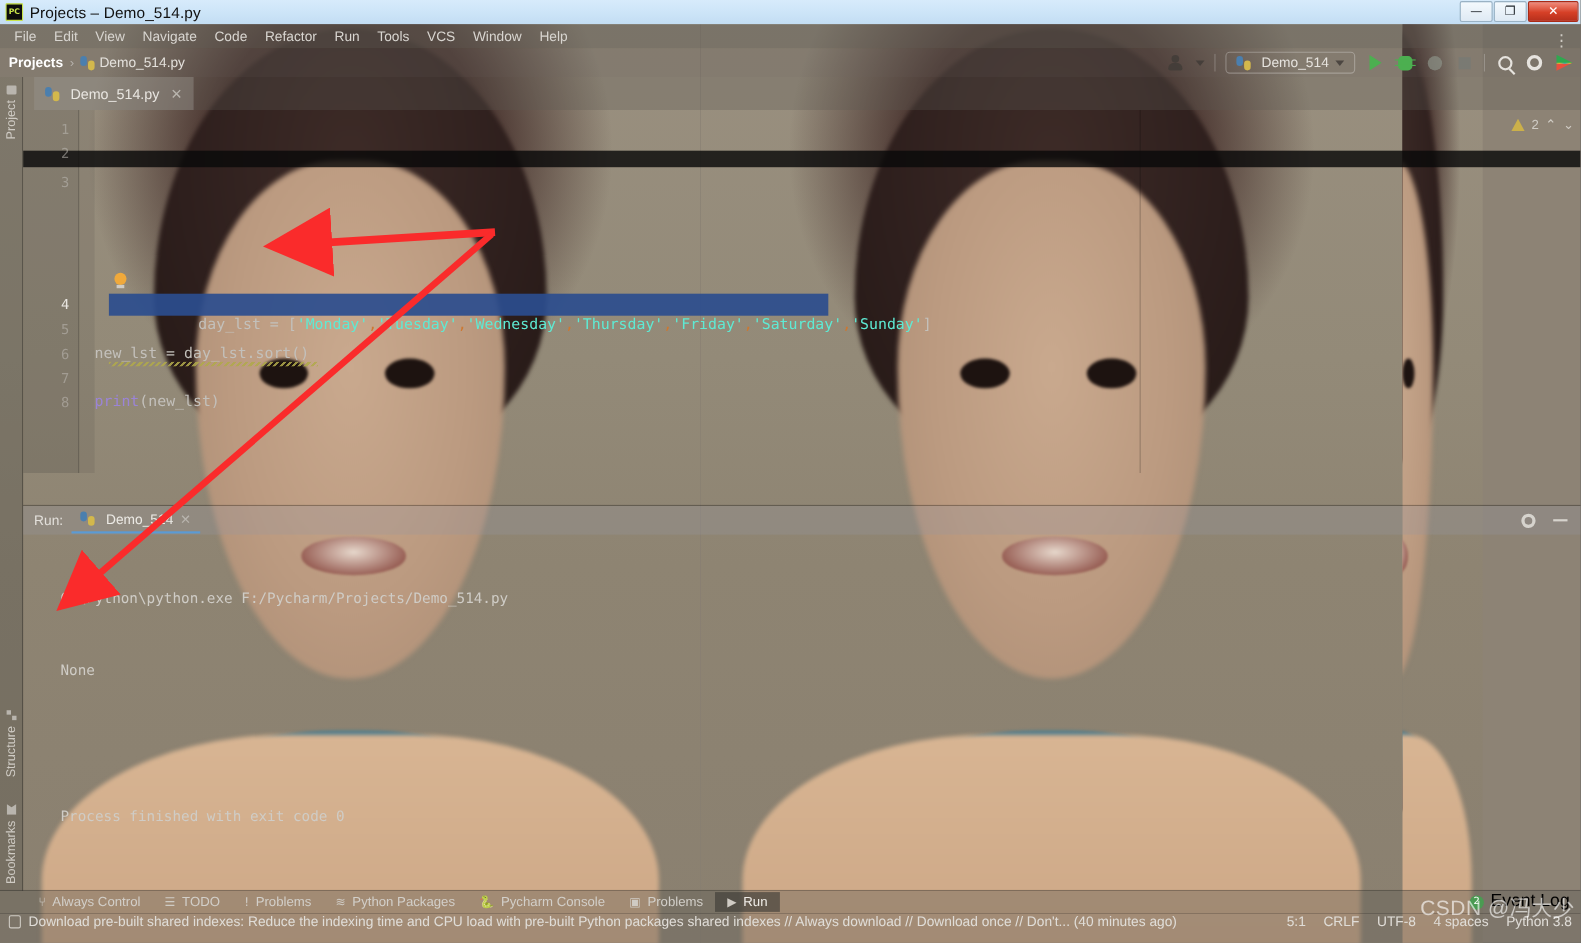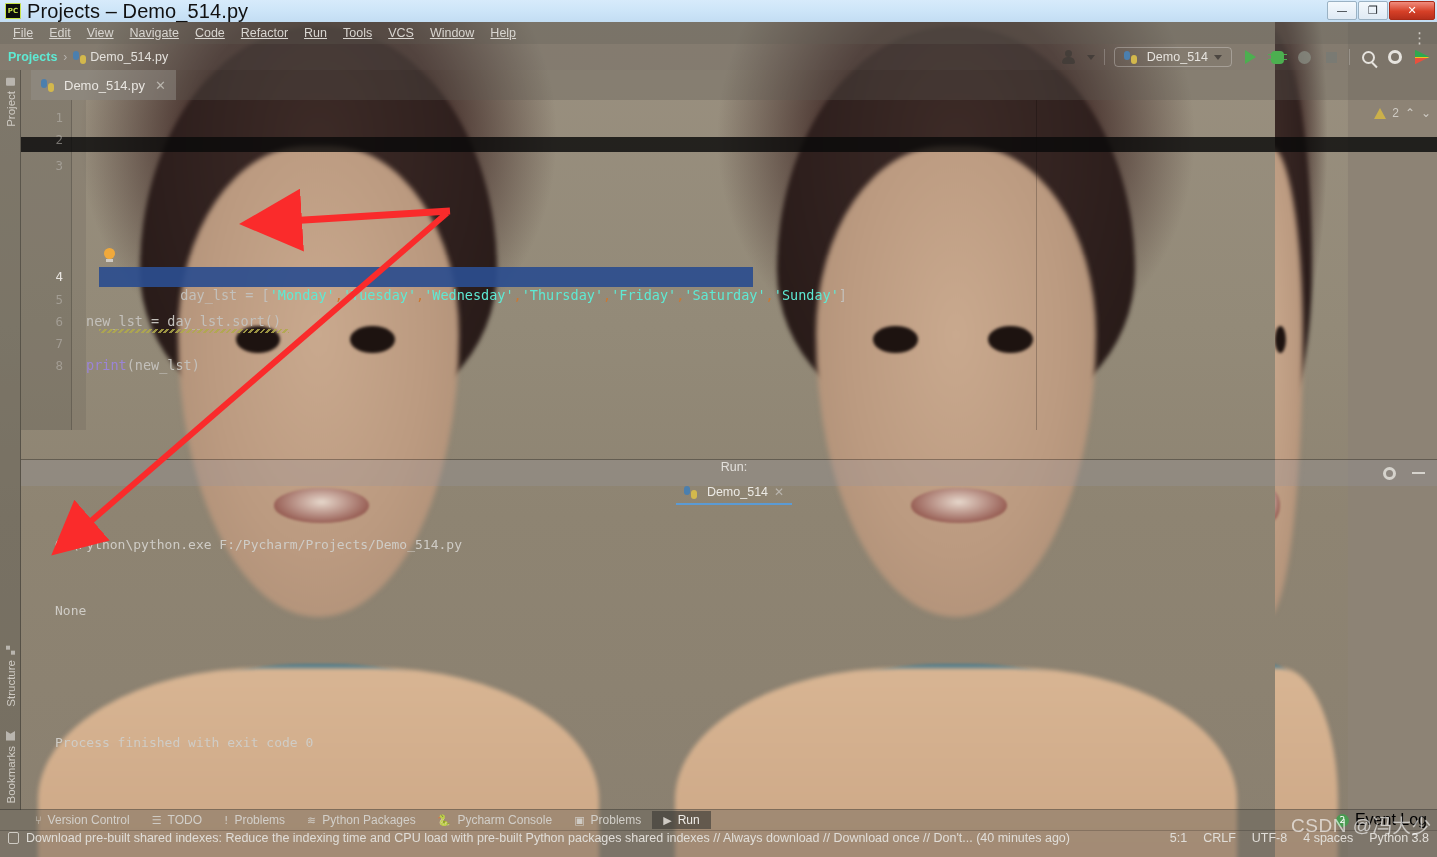--- a/index.html
+++ b/index.html
@@ -86,21 +86,21 @@
     width: 16px; height: 16px; margin-left: 5px; margin-right: 6px;
     background: #0c0c0c; border: 1px solid #c9e44a; border-radius: 1px;
     position: relative; flex: 0 0 auto;
   }
   .titlebar .tb-icon::after {
     content: "PC"; position: absolute; inset: 0; color: #c9e44a;
     font-size: 7px; line-height: 14px; text-align: center; font-weight: bold;
     font-family: "DejaVu Sans", sans-serif;
   }
   .titlebar .tb-title {
-    font-size: 20px; color: #111; font-family: "Liberation Sans", sans-serif;
+    font-size: 14px; color: #111; font-family: "Liberation Sans", sans-serif;
     letter-spacing: .1px;
   }
   .win-buttons { position: absolute; right: 2px; top: 1px; display: flex; gap: 1px; }
   .win-btn {
     width: 30px; height: 19px; border: 1px solid #9ab2c4;
     background: linear-gradient(180deg, #f4f9fd 0%, #dfeaf4 100%);
     border-radius: 2px;
     display: flex; align-items: center; justify-content: center;
     font-size: 11px; color: #23282e; font-family: "DejaVu Sans", sans-serif;
   }
@@ -111,31 +111,31 @@
   }
 
   
   .menubar {
     position: absolute; left:0; top: 22px; width: 1437px; height: 22px;
     display: flex; align-items: center; padding-left: 5px;
     background: rgba(96,92,86,0.55);
   }
   .menu-item {
     font-size: 12.5px; color: #d8d5d0; padding: 2px 8px;
-    font-family: "Liberation Sans", sans-serif; white-space: nowrap; text-decoration: underline;
+    font-family: "Liberation Sans", sans-serif; white-space: nowrap;
   }
 
   
   .navbar {
     position: absolute; left:0; top: 44px; width: 1437px; height: 26px;
     display: flex; align-items: center; padding-left: 8px;
     background: rgba(96,92,86,0.38);
   }
   .crumb { font-size: 12.5px; color: #e4e1dc; }
-  .crumb.bold { font-weight: bold; color: #5eead4; }
+  .crumb.bold { font-weight: bold; color: #ffffff; }
   .crumb-sep { color: #b6b2ac; margin: 0 6px; font-size: 12px; }
   .pyfile-icon {
     display: inline-block; width: 13px; height: 13px; margin-right: 4px;
     position: relative; vertical-align: -2px;
   }
   .pyfile-icon::before, .pyfile-icon::after {
     content: ""; position: absolute; width: 6px; height: 9px; border-radius: 3px;
   }
   .pyfile-icon::before { background: #4b7fae; left: 0; top: 0; }
   .pyfile-icon::after  { background: #d3b84c; right: 0; bottom: 0; }
@@ -284,21 +284,20 @@
   .chev { color: #cfcbc4; font-size: 12px; }
 
   
   .runwin {
     position: absolute; left: 21px; top: 430px; width: 1416px; height: 380px;
   }
   .run-header {
     position: absolute; left: 0; top: 30px; width: 1416px; height: 26px;
     display: flex; align-items: center; padding-left: 10px; gap: 8px;
     background: rgba(150,150,162,0.28);
-    flex-direction: column;
   }
   .run-label { font-size: 12.5px; color: #e3e0db; }
   .run-tab {
     display: flex; align-items: center; gap: 6px; padding: 3px 8px 4px;
     font-size: 12.5px; color: #eceae5;
     border-bottom: 2px solid #5b9bd5;
   }
   .run-tab-close { color: #b9b5ae; font-size: 12px; }
   .run-header-right { position: absolute; right: 12px; top: 0; height: 26px; display: flex; align-items: center; gap: 16px; }
   .gear2 { width: 13px; height: 13px; border-radius: 50%; border: 3px solid #d6d3cd; }
@@ -562,21 +561,21 @@
         <span class="cl">G:\Python\python.exe F:/Pycharm/Projects/Demo_514.py</span>
         <span class="cl">None</span>
         <span class="cl">&nbsp;</span>
         <span class="cl">Process finished with exit code 0</span>
       </div>
     </div>
 
     <div class="bottombar">
       <div class="bb-item">
         <span class="bb-ico">⑂</span>
-        <span>Version Control</span>
+        <span>Always Control</span>
       </div>
       <div class="bb-item">
         <span class="bb-ico">☰</span>
         <span>TODO</span>
       </div>
       <div class="bb-item">
         <span class="bb-ico">!</span>
         <span>Problems</span>
       </div>
       <div class="bb-item">

